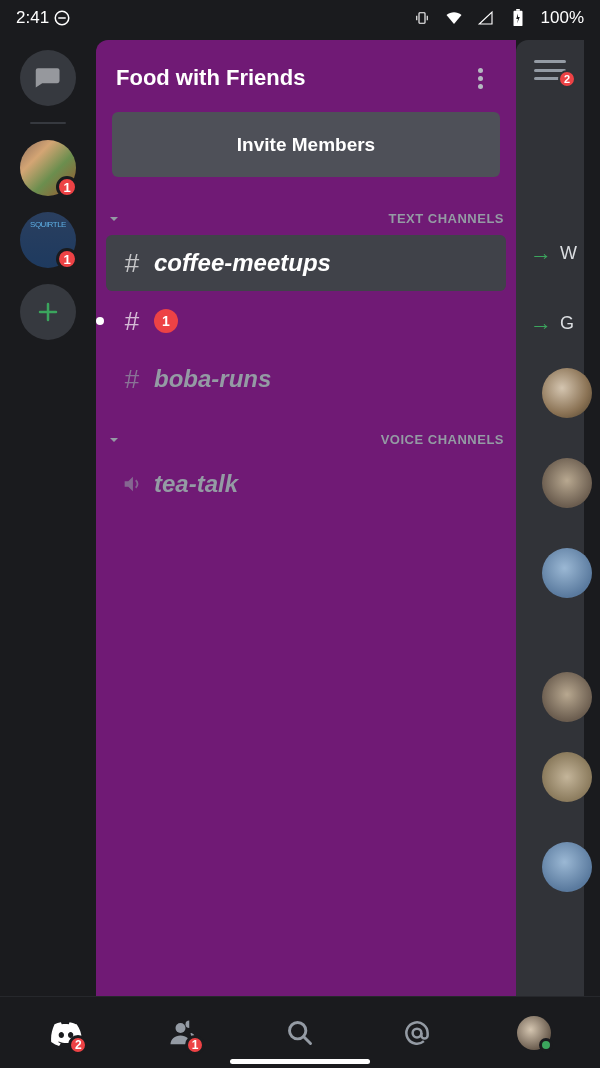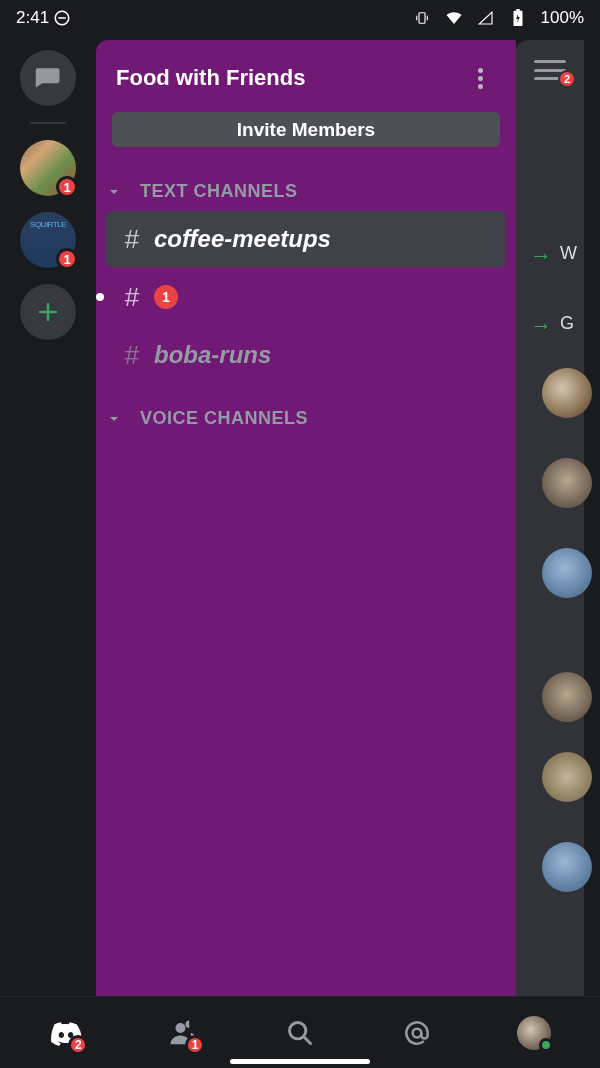--- a/index.html
+++ b/index.html
@@ -22,23 +22,23 @@
     .server-badge { position: absolute; bottom: -2px; right: -2px; min-width: 22px; height: 22px; border-radius: 11px; background: #ed4245; color: #fff; font-size: 13px; font-weight: 700; display: flex; align-items: center; justify-content: center; border: 3px solid #1a1b1e; }
     .add-server { width: 56px; height: 56px; border-radius: 50%; background: #36393f; display: flex; align-items: center; justify-content: center; color: #3ba55d; font-size: 28px; font-weight: 400; }
     
     .channel-panel { flex: 1; background: #701a75; border-radius: 12px 0 0 0; margin-top: 4px; max-width: 420px; display: flex; flex-direction: column; }
     .server-header { display: flex; align-items: center; justify-content: space-between; padding: 22px 20px 18px 20px; }
     .server-title { font-size: 22px; font-weight: 700; color: #fff; }
     .server-menu { width: 32px; height: 32px; display: flex; align-items: center; justify-content: center; }
     .server-menu-dots { display: flex; flex-direction: column; gap: 3px; }
     .server-menu-dots span { width: 5px; height: 5px; border-radius: 50%; background: #b5bac1; }
     
-    .invite-button { margin: 0 16px 24px 16px; height: 35px; background: #4e5058; border-radius: 6px; display: flex; align-items: center; justify-content: center; font-size: 19px; font-weight: 600; color: #fff; }
-    
-    .section-header { display: flex; align-items: center; gap: 20px; padding: 10px 12px 8px 12px; color: #949ba4; font-size: 18px; font-weight: 600; letter-spacing: 0.5px; text-transform: uppercase; }
+    .invite-button { margin: 0 16px 24px 16px; height: 65px; background: #4e5058; border-radius: 6px; display: flex; align-items: center; justify-content: center; font-size: 19px; font-weight: 600; color: #fff; }
+    
+    .section-header { display: flex; align-items: center; gap: 8px; padding: 10px 12px 8px 12px; color: #949ba4; font-size: 13px; font-weight: 600; letter-spacing: 0.5px; text-transform: uppercase; justify-content: space-between; }
     .chevron { width: 12px; height: 12px; display: inline-flex; align-items: center; }
     
     .channel-item { display: flex; align-items: center; gap: 10px; padding: 0 14px; margin: 1px 10px; height: 56px; border-radius: 6px; color: #949ba4; position: relative; }
     .channel-item.selected { background: #404249; color: #fff; }
     .channel-item.bright { color: #fff; }
     .channel-hash { font-size: 26px; font-weight: 400; width: 24px; text-align: center; opacity: 0.7; }
     .channel-name { font-size: 24px; font-weight: 600; flex: 1; font-style: italic; }
     .channel-badge { min-width: 24px; height: 24px; border-radius: 12px; background: #ed4245; color: #fff; font-size: 14px; font-weight: 700; display: flex; align-items: center; justify-content: center; }
     .unread-pill { position: absolute; left: -10px; width: 8px; height: 8px; border-radius: 50%; background: #fff; }
     .voice-icon { width: 24px; height: 24px; display: flex; align-items: center; justify-content: center; opacity: 0.6; }
@@ -165,20 +165,29 @@
     </div>
 
     <div class="section-header" style="margin-top:14px;">
       <span class="chevron">
         <svg width="12" height="12" viewBox="0 0 12 12" fill="#949ba4">
             <path d="M2 4 L6 8 L10 4 Z"></path>
           </svg>
       </span>
       <span>VOICE CHANNELS</span>
     </div>
+    <div class="channel-item">
+      <span class="voice-icon">
+        <svg width="22" height="22" viewBox="0 0 24 24" fill="#949ba4">
+            <path d="M4 9 v6 h4 l5 5 V4 l-5 5 H4 z"></path>
+            <path d="M16 8 a5 5 0 0 1 0 8" fill="none" stroke="#949ba4" stroke-width="2"></path>
+          </svg>
+      </span>
+      <span class="channel-name">tea-talk</span>
+    </div>
   </div>
 
   <div class="peek-panel">
     <div class="peek-hamburger">
       <span></span>
         <span></span>
         <span></span>
       <div class="peek-hamburger-badge">2</div>
     </div>
     <div style="height:110px;"></div>

